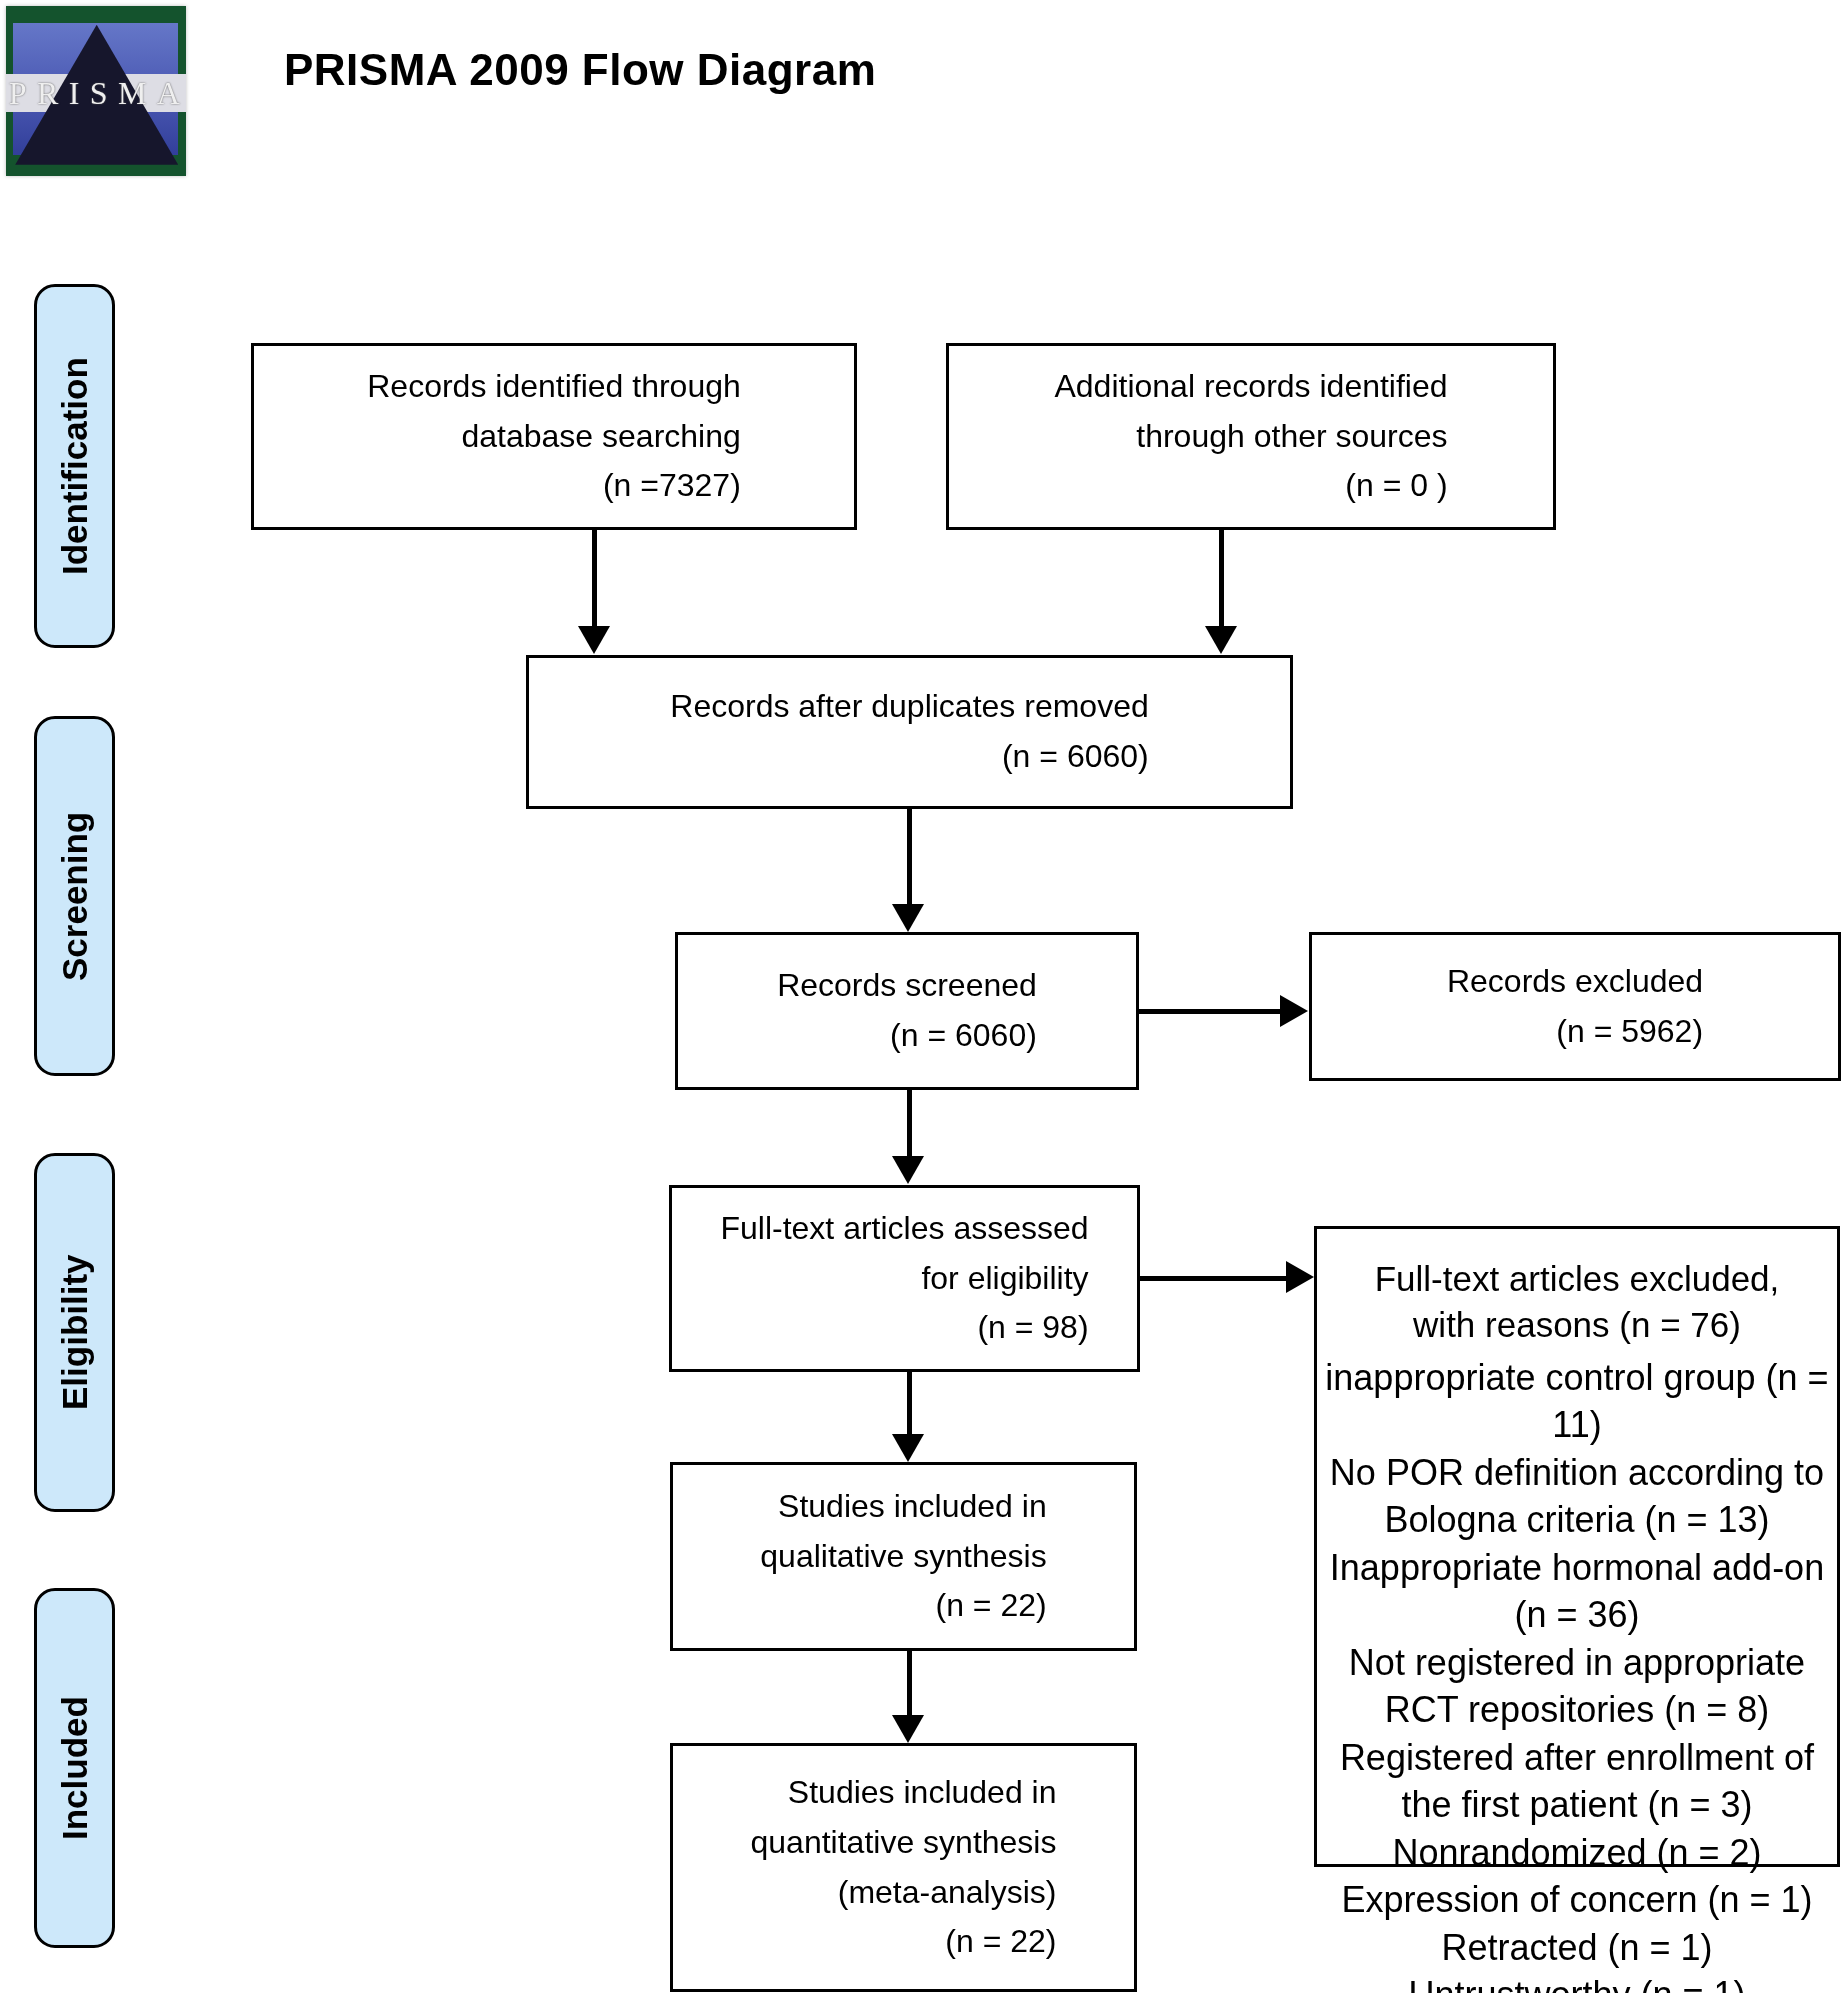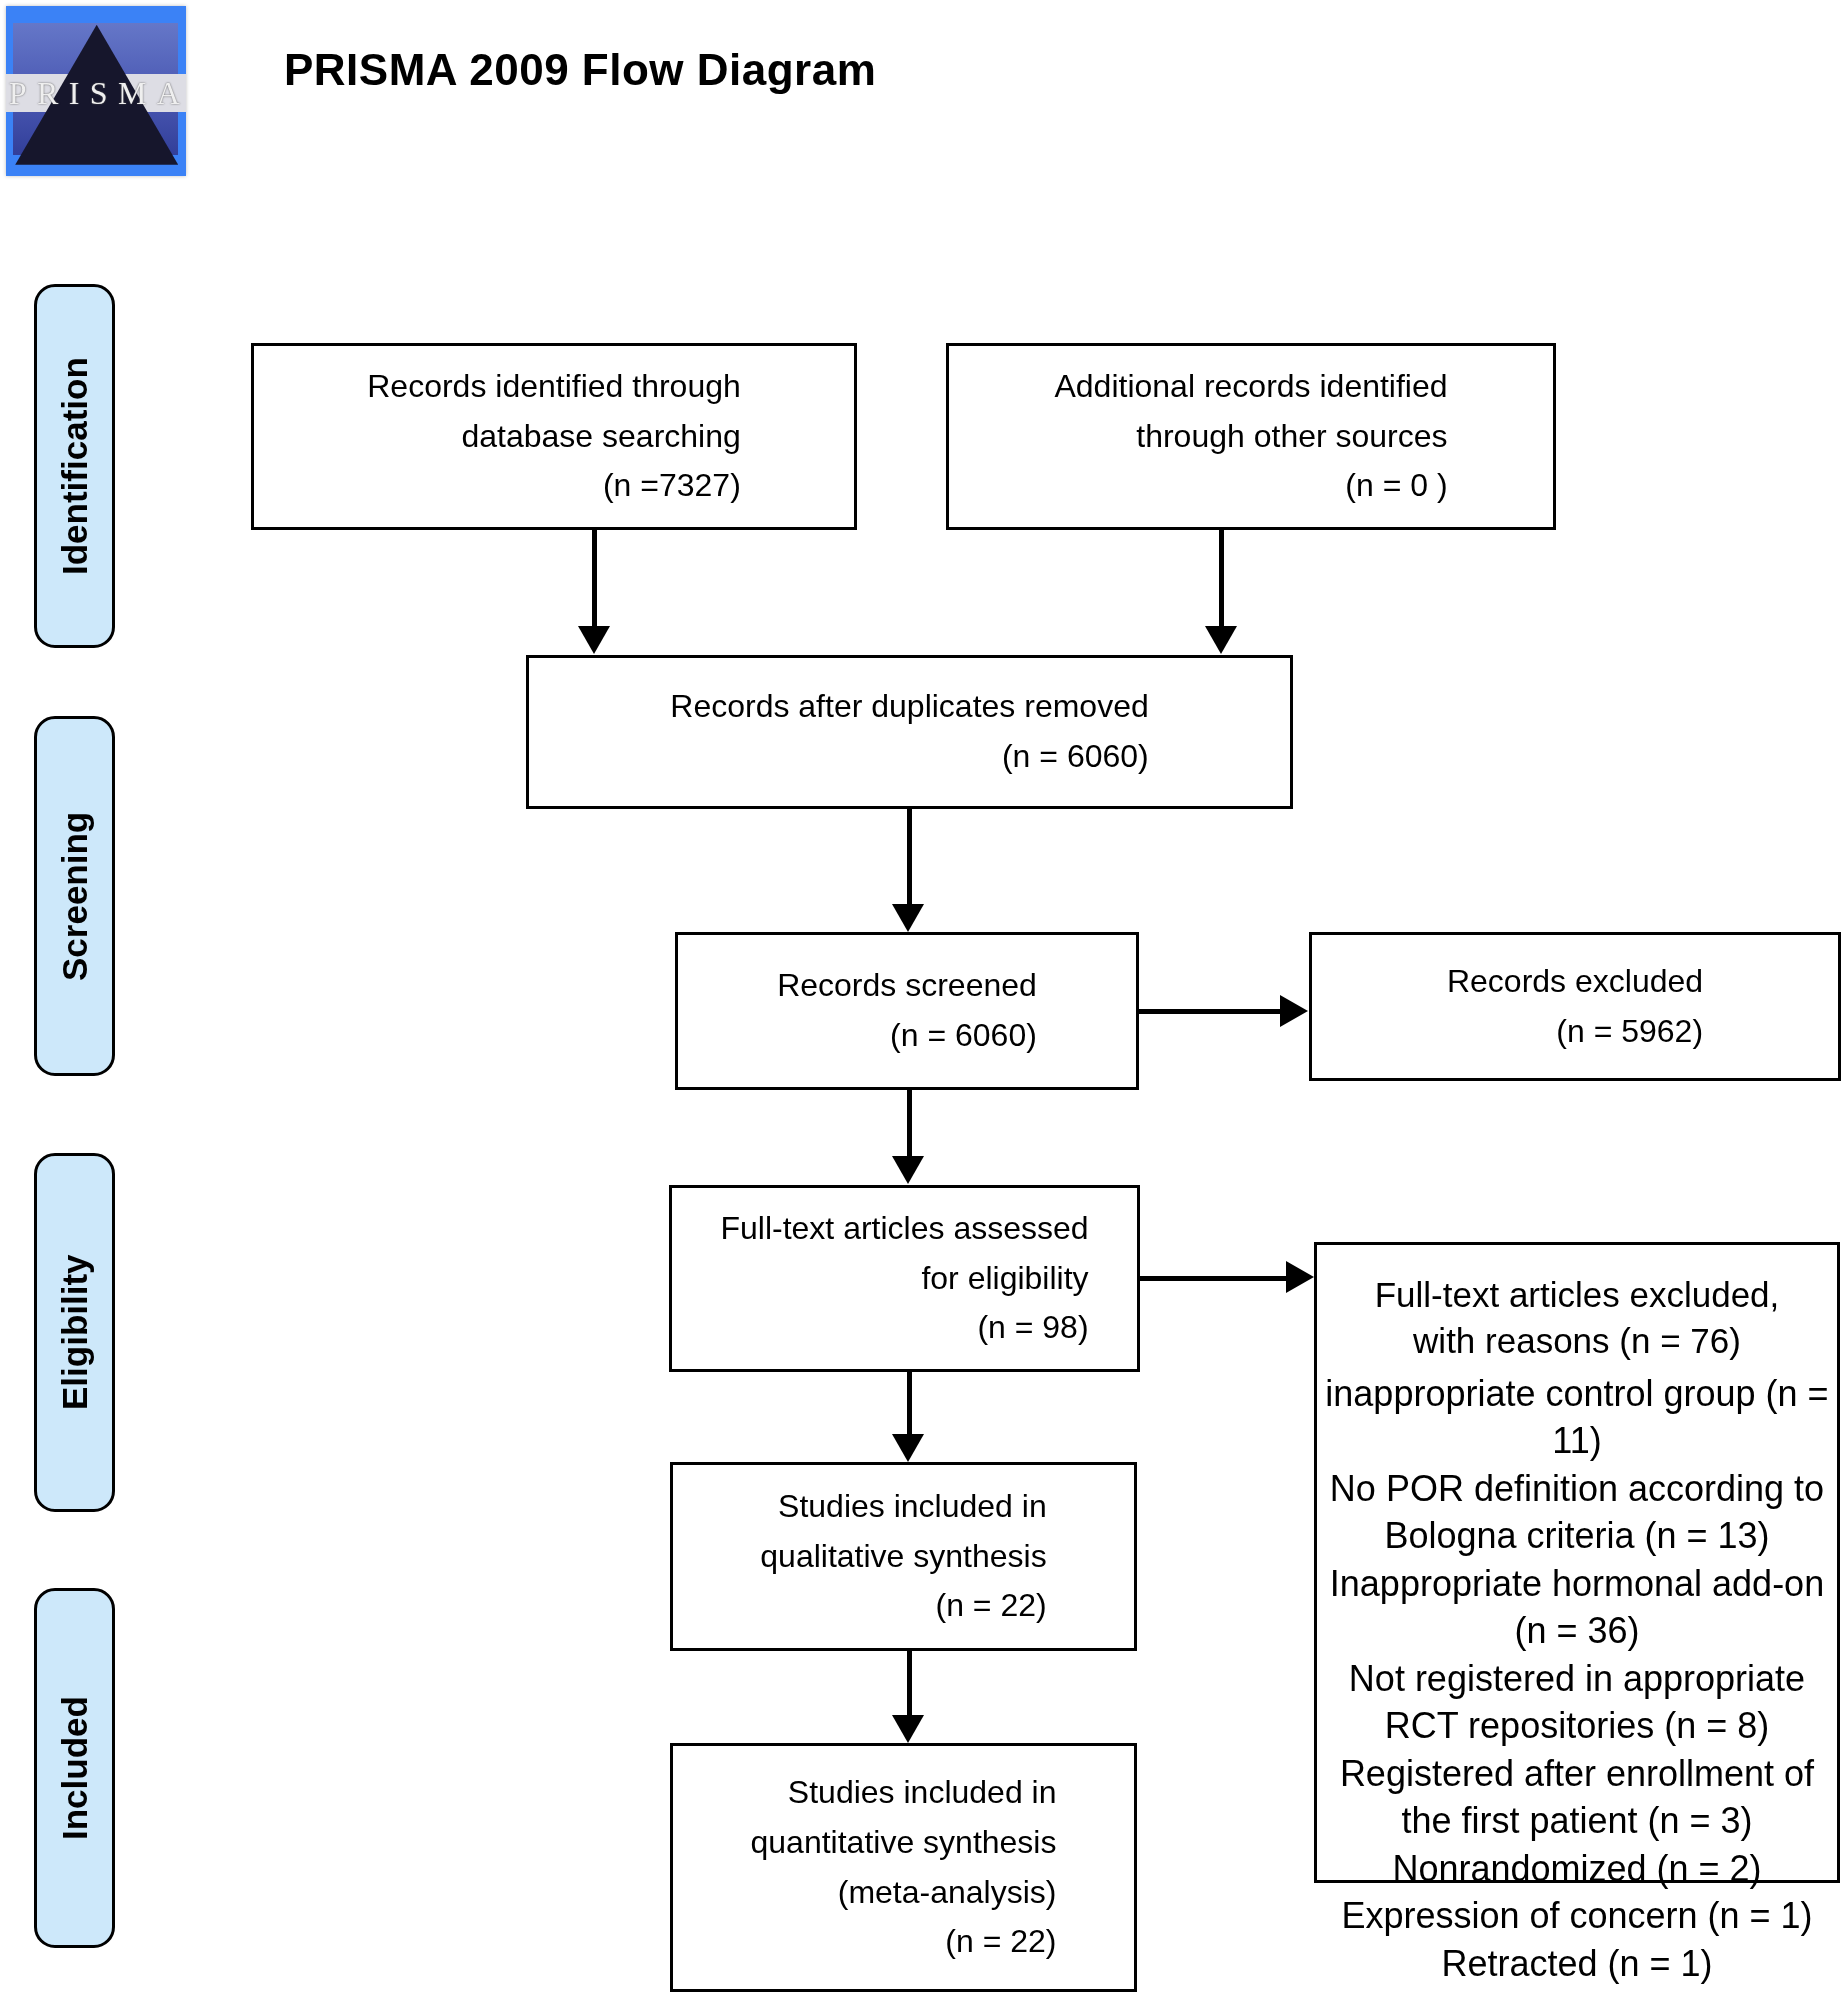--- a/index.html
+++ b/index.html
@@ -3,21 +3,21 @@
 <meta charset="utf-8">
 <style>
   html,body { margin:0; padding:0; background:#ffffff; }
   .canvas {
     position:relative; width:1846px; height:1994px; background:#ffffff;
     font-family:"Liberation Sans", sans-serif; color:#000; overflow:hidden;
   }
 
   
   .logo { position:absolute; left:5.7px; top:5.7px; width:180px; height:170px;
-          background:#3b82f6; box-shadow:0 0 3.8px rgba(0,0,0,.25); }
+          background:#14532d; box-shadow:0 0 3.8px rgba(0,0,0,.25); }
   .logo-blue { position:absolute; left:7.6px; top:17px; width:165px; height:132px;
           background:linear-gradient(180deg,#6577c8 0%, #4a58b2 55%, #323f9a 100%); }
   .logo-band { position:absolute; left:0; top:68px; width:180px; height:38px;
           background:#dddde4; }
   .logo-triangle { position:absolute; left:9.5px; top:19px; width:163px; height:140px;
           background:#16162c; clip-path:polygon(50% 0, 100% 100%, 0 100%);
           filter:drop-shadow(0 3.8px 2.8px rgba(0,0,0,.45)); }
   .logo-text { position:absolute; left:0; top:70px; width:180px; height:36px;
           display:flex; align-items:center; justify-content:center;
           font-family:"Liberation Serif", serif; font-size:32px; letter-spacing:10.4px;
@@ -46,21 +46,21 @@
   .box-additional-records { left:946px; top:343px;  width:610px; height:187px; }
   .box-after-duplicates   { left:526px;  top:655px;  width:767px; height:154px; }
   .box-records-screened   { left:675px;  top:932px;  width:464px; height:158px; }
   .box-records-excluded   { left:1309px; top:932px;  width:532px; height:149px; }
   .box-fulltext-assessed  { left:669px;  top:1185px; width:471px; height:187px; }
   .box-qualitative        { left:670px;  top:1462px; width:467px; height:189px; }
   .box-quantitative       { left:670px;  top:1743px; width:467px; height:249px; }
 
   .box-fulltext-excluded  { left:1314px; top:1226px; width:526px; height:641px;
           position:absolute; box-sizing:border-box; background:#fff; border:3.8px solid #000;
-          text-align:center; padding:26.5px 7.6px 0 7.6px;margin-top:16px; }
+          text-align:center; padding:26.5px 7.6px 0 7.6px; }
   .box7-heading { font-size:35px; line-height:1.32; margin-bottom:5.7px; }
   .box7-reasons { font-size:36px; line-height:1.32; }
 
   
   .vline { position:absolute; width:4.7px; background:#000; }
   .hline { position:absolute; height:4.7px; background:#000; }
   .ahead-down  { position:absolute; width:0; height:0;
                  border-left:16px solid transparent; border-right:16px solid transparent;
                  border-top:28px solid #000; }
   .ahead-right { position:absolute; width:0; height:0;

